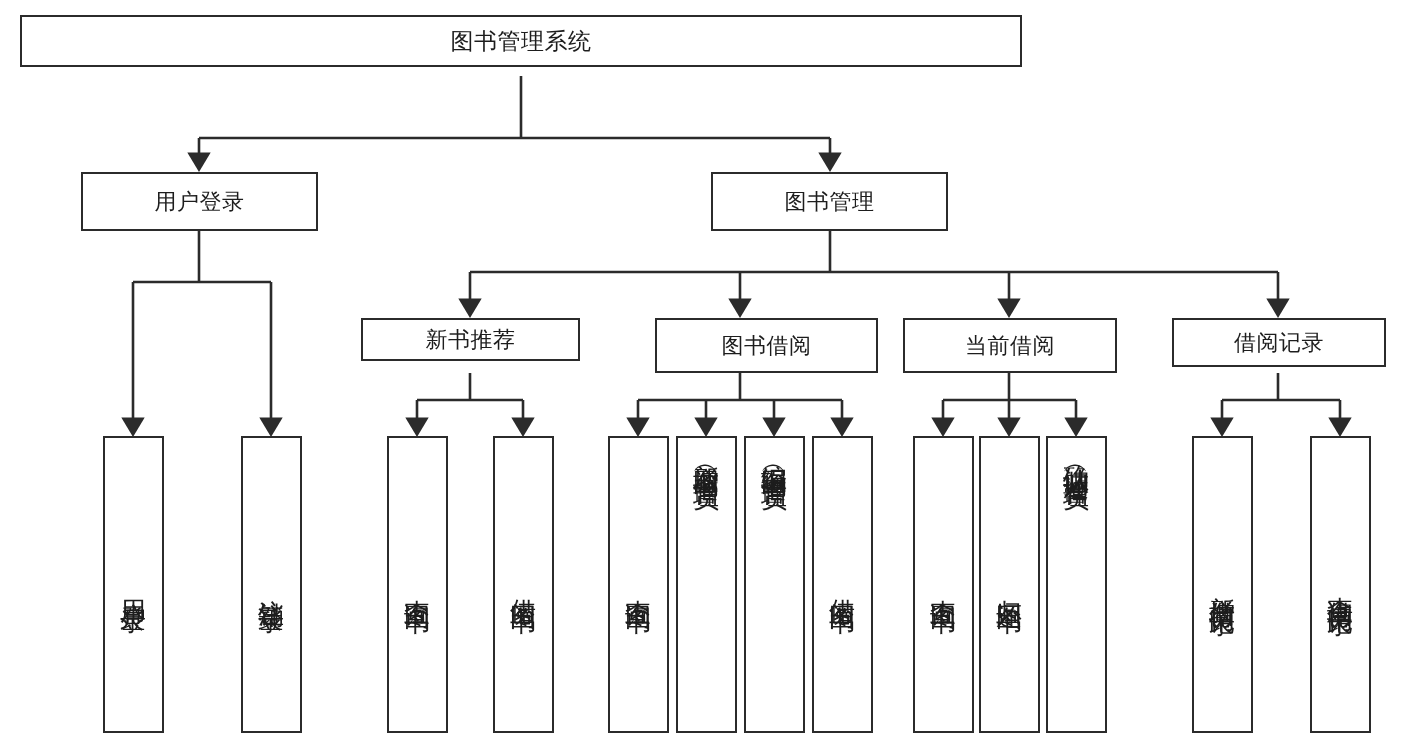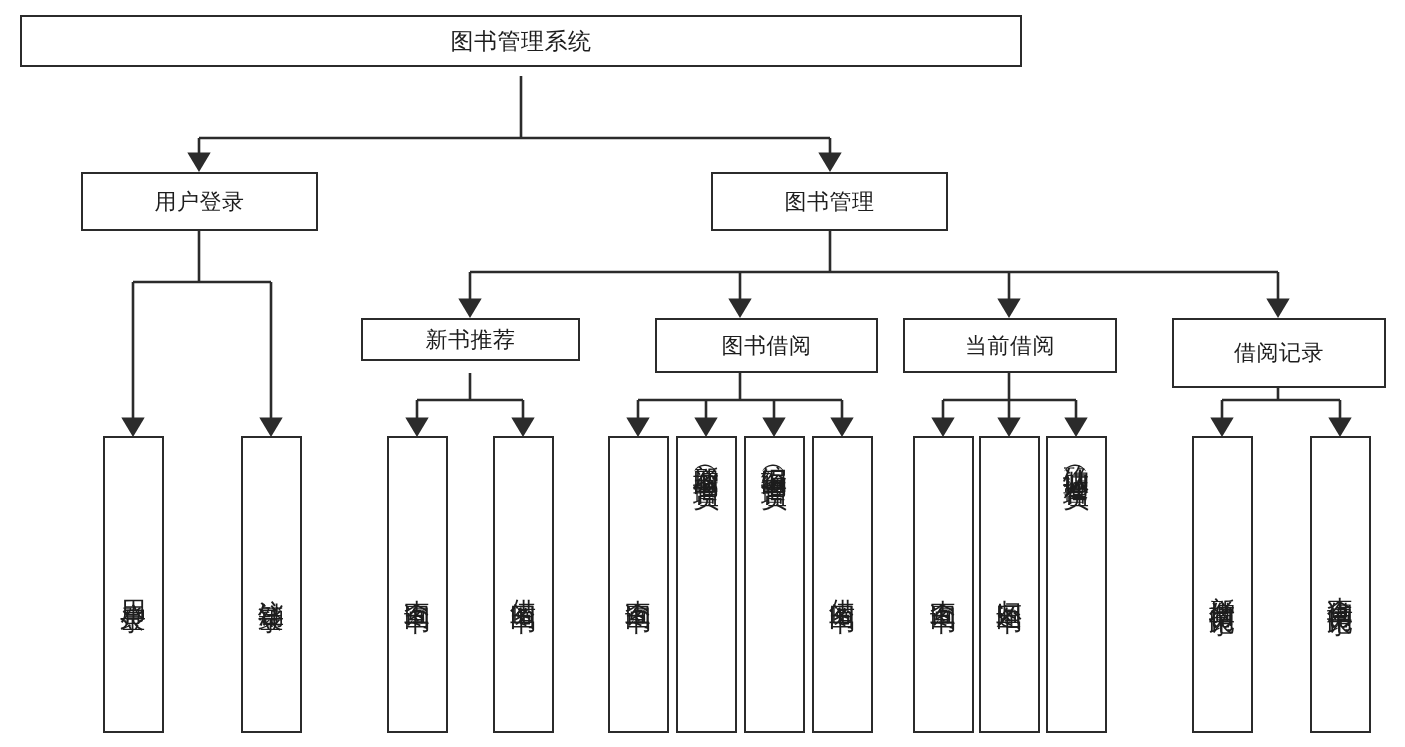--- a/index.html
+++ b/index.html
@@ -147,21 +147,21 @@
 
   <div class="node h-node" style="left:361px; top:318px; width:219px; height:43px;">
     <span class="label">新书推荐</span>
   </div>
   <div class="node h-node" style="left:632px; top:318px; width:223px; height:55px;margin-left:23px;">
     <span class="label">图书借阅</span>
   </div>
   <div class="node h-node" style="left:903px; top:318px; width:214px; height:55px;align-items:center;">
     <span class="label">当前借阅</span>
   </div>
-  <div class="node h-node" style="left:1172px; top:318px; width:214px; height:70px;">
+  <div class="node h-node" style="left:1172px; top:318px; width:214px; height:49px;">
     <span class="label">借阅记录</span>
   </div>
 
   <div class="node v-node center-v" style="left:103px; top:436px; width:61px; height:297px;">
     <span class="label">用户登录</span>
   </div>
   <div class="node v-node center-v" style="left:241px; top:436px; width:61px; height:297px;">
     <span class="label">注销登录</span>
   </div>
 

